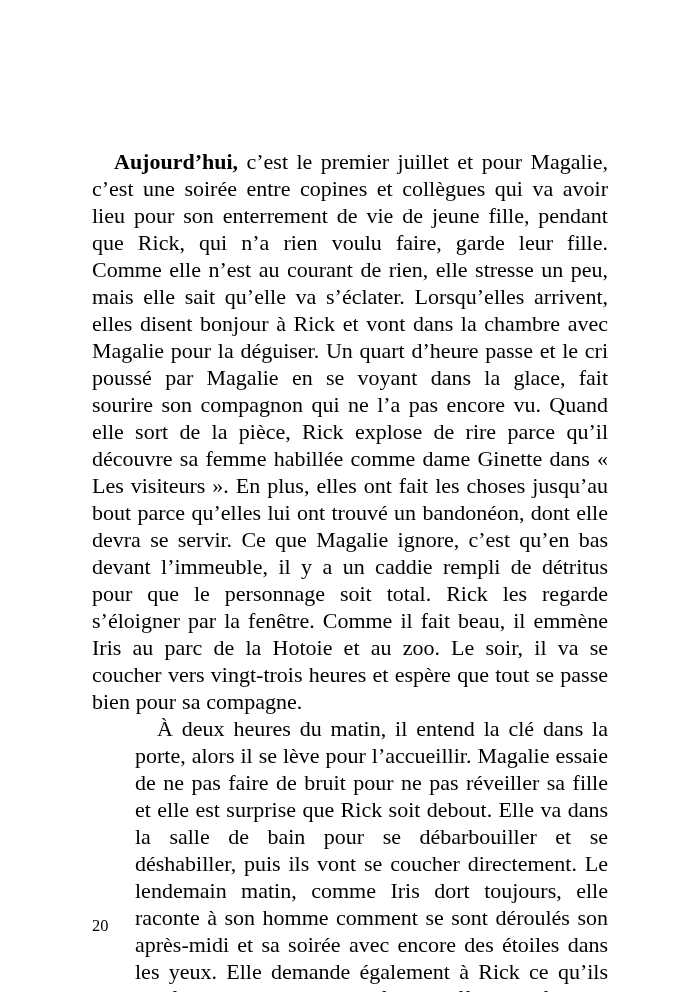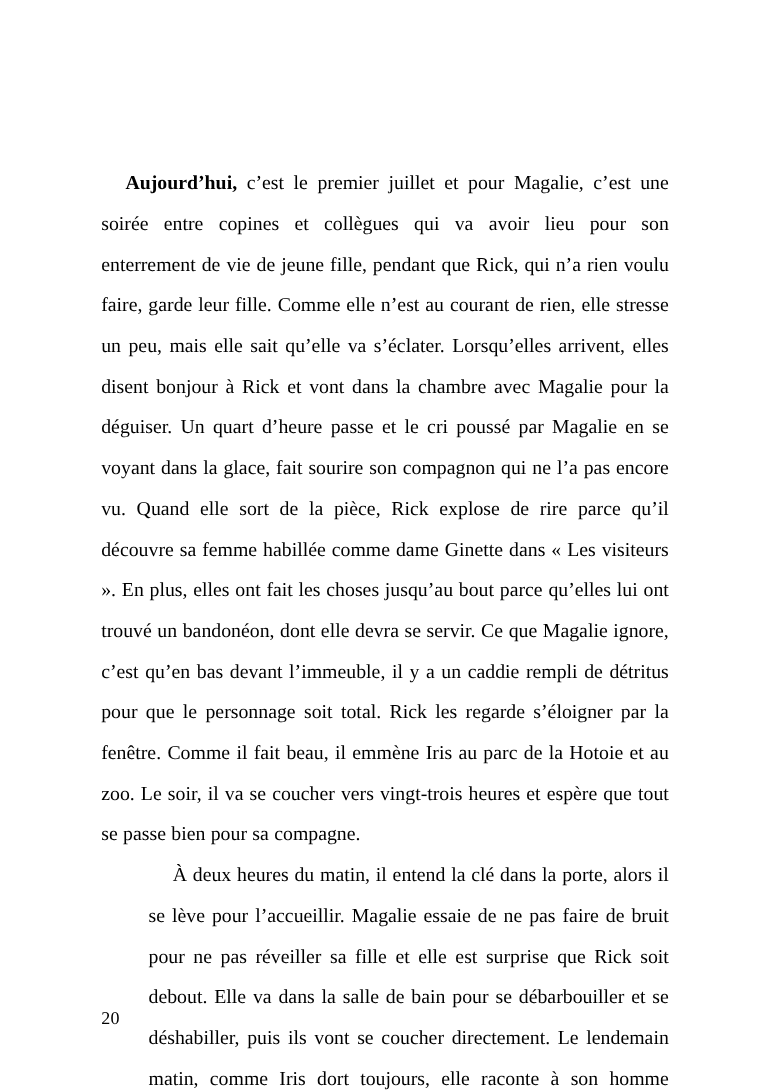--- a/index.html
+++ b/index.html
@@ -26,22 +26,22 @@
   
   #text-block {
     position: absolute;
     left: 92px;
     top: 148px;
     width: 516px;
   }
 
   .para {
     margin: 0;
-    font-size: 18px;
-    line-height: 37px;
+    font-size: 22px;
+    line-height: 27px;
     text-align: justify;
     text-justify: inter-word;
     text-indent: 22px;
     hyphens: none;
     -webkit-hyphens: none;
     word-spacing: 0.02em;
   }
 
   
   .para.continues {

